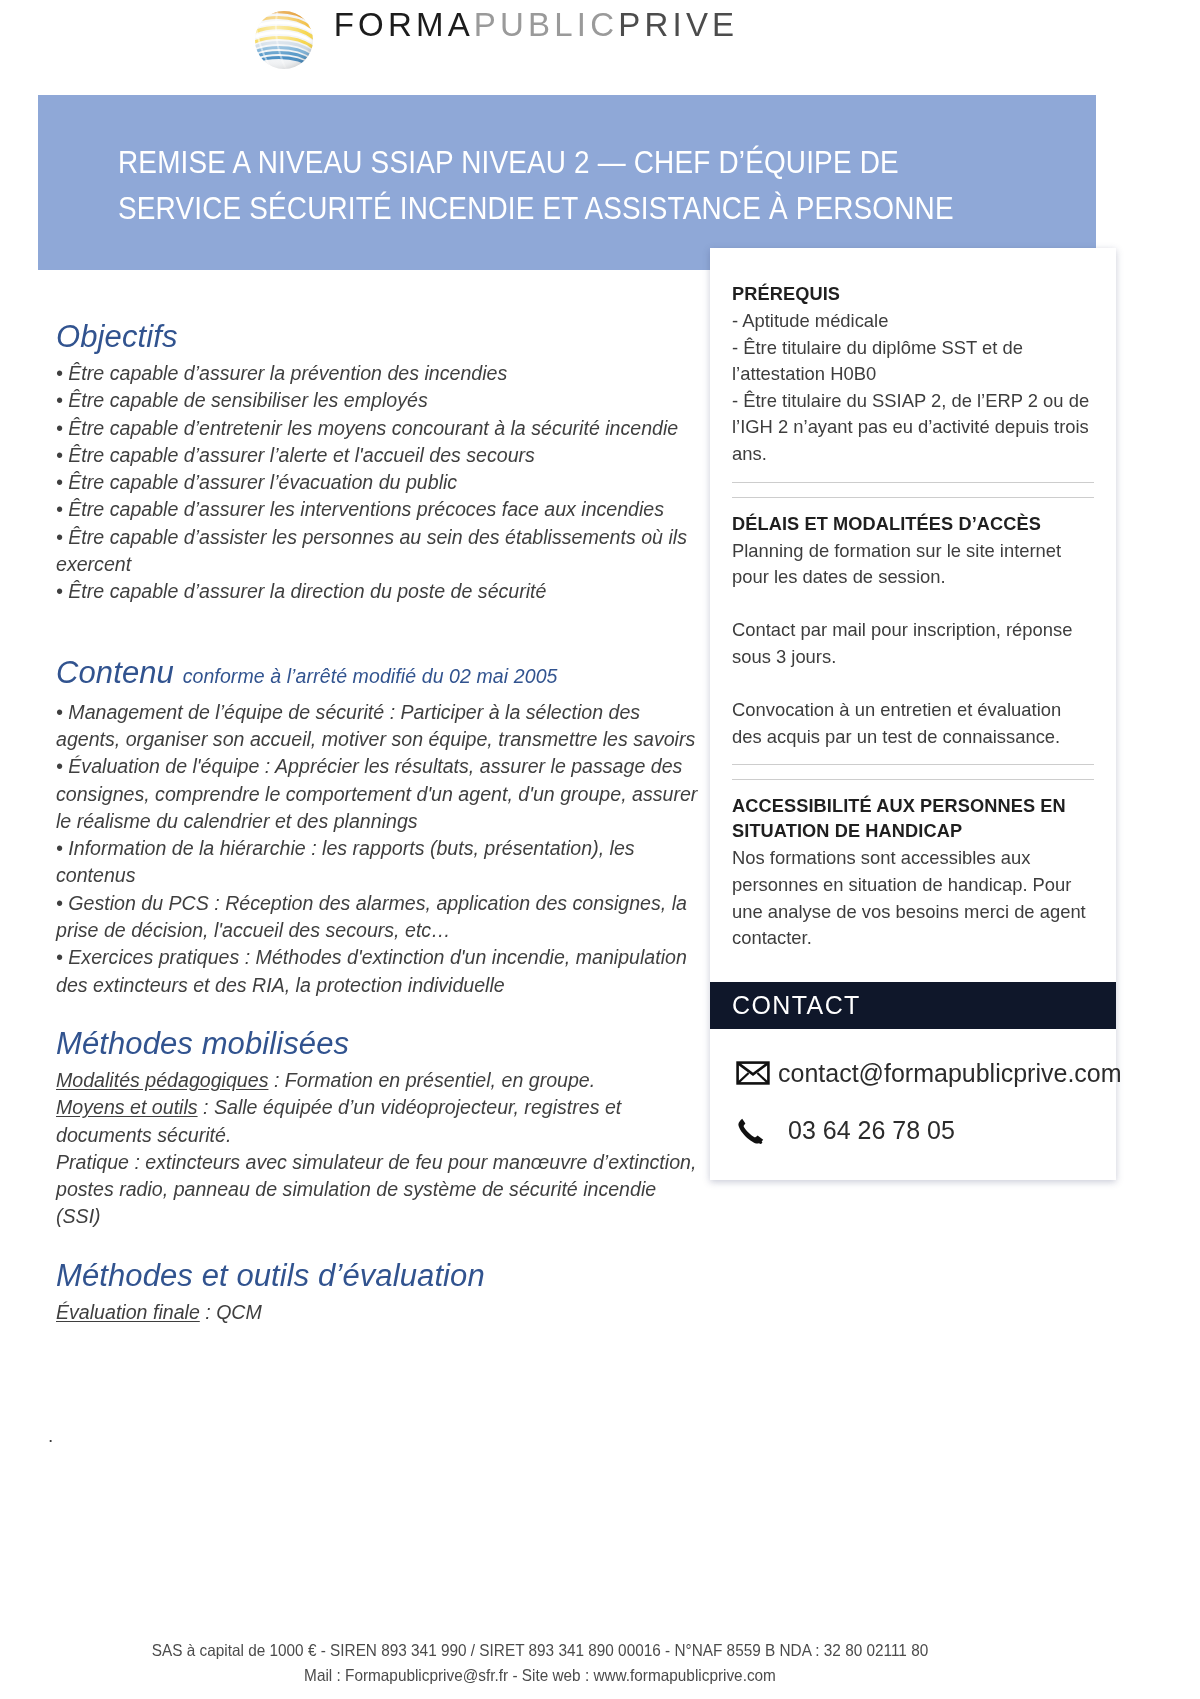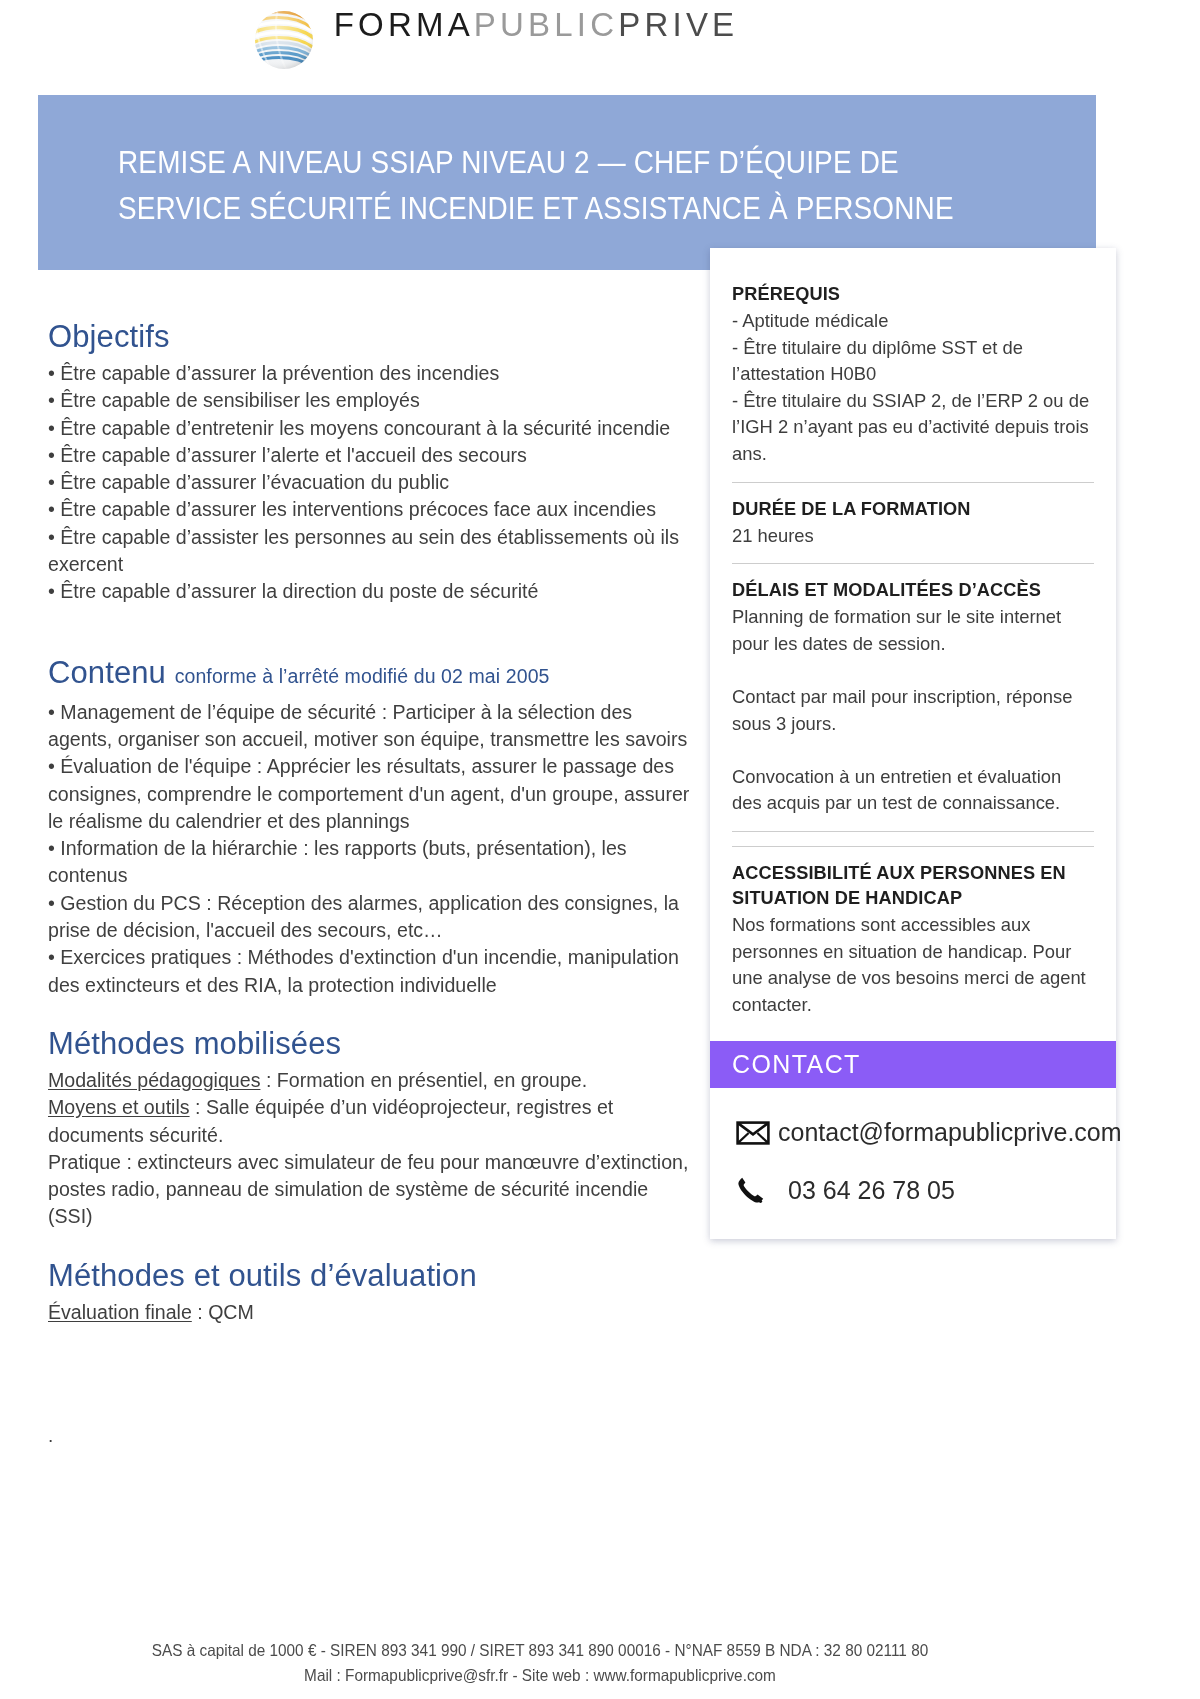--- a/index.html
+++ b/index.html
@@ -66,23 +66,24 @@
     font-weight: 400;
     letter-spacing: 0.2px;
     transform: scaleX(0.915);
     transform-origin: left top;
     white-space: pre-line;
   }
 
   
   .left-col {
     position: absolute;
-    left: 48px;
+    left: 56px;
     top: 318px;
     width: 642px;
+    font-style: italic;
   }
   h2.section-head {
     color: #31538f;
     font-weight: 400;
     font-size: 31px;
     line-height: 38px;
     margin: 0 0 4px 0;
     letter-spacing: 0.1px;
   }
   h2.section-head .sub {
@@ -138,27 +139,27 @@
     margin: 0;
     white-space: pre-line;
   }
   .side-rule {
     height: 1px;
     background: #cdcdcd;
     margin: 0 0 14px 0;
   }
 
   .contact-bar {
-    background: #8b5cf6;
+    background: #0f172a;
     color: #ffffff;
     font-size: 25px;
     font-weight: 400;
     letter-spacing: 1.4px;
     padding: 9px 0 9px 22px;
-    margin-top: 9px;
+    margin-top: 16px;
   }
   .contact-body {
     padding: 30px 22px 34px 26px;
   }
   .contact-row {
     display: flex;
     align-items: center;
     font-size: 25px;
     color: #2b2b2b;
   }
@@ -274,24 +275,20 @@
   <div class="side-inner">
 
     <div class="side-block">
       <div class="side-h">PRÉREQUIS</div>
       <div class="side-p">- Aptitude médicale
 - Être titulaire du diplôme SST et de l’attestation H0B0
 - Être titulaire du SSIAP 2, de l’ERP 2 ou de l’IGH 2 n’ayant pas eu d’activité depuis trois ans.</div>
     </div>
     <div class="side-rule"></div>
 
-    <div class="side-block">
-      <div class="side-h">DURÉE DE LA FORMATION</div>
-      <div class="side-p">21 heures</div>
-    </div>
     <div class="side-rule"></div>
 
     <div class="side-block">
       <div class="side-h">DÉLAIS ET MODALITÉES D’ACCÈS</div>
       <div class="side-p">Planning de formation sur le site internet  pour les dates de session.
 
 Contact par mail pour inscription, réponse sous 3 jours.
 
 Convocation à un entretien et évaluation des acquis par un test de connaissance.</div>
     </div>

